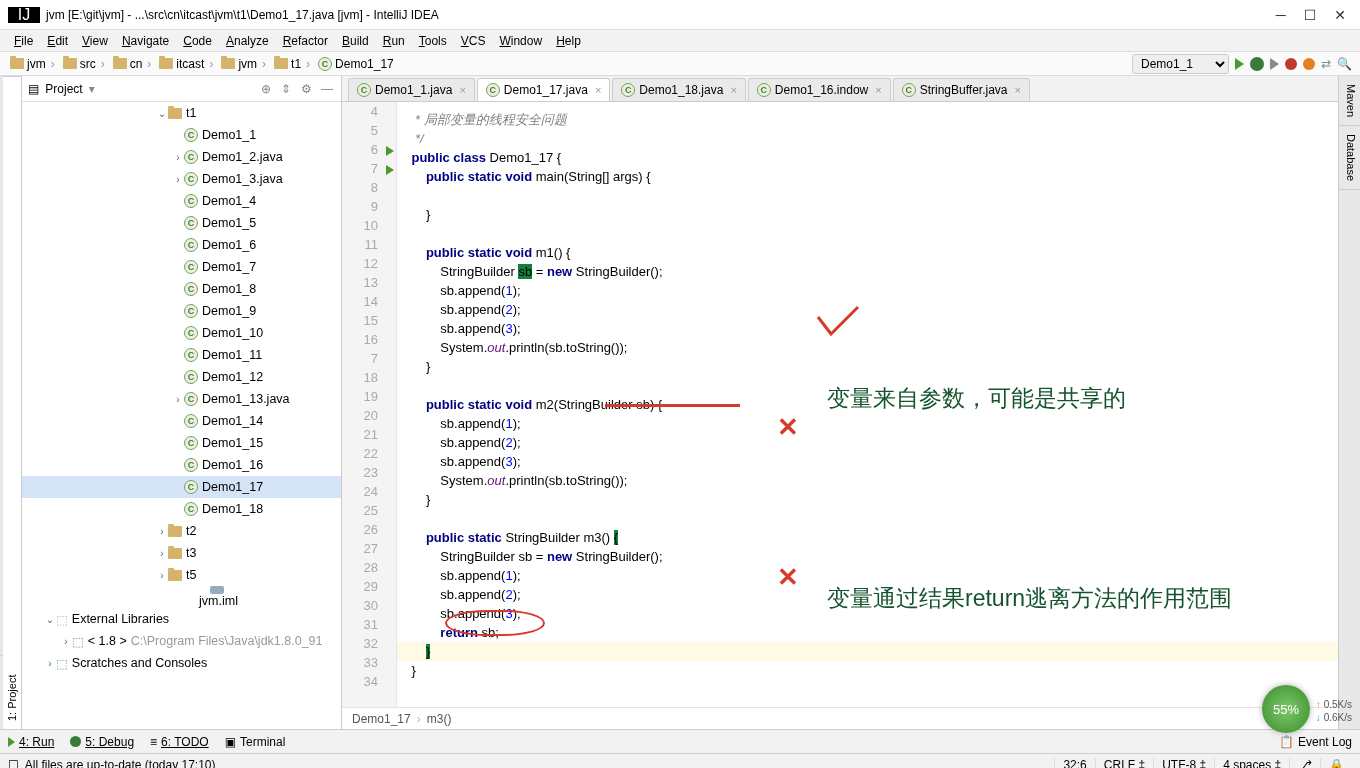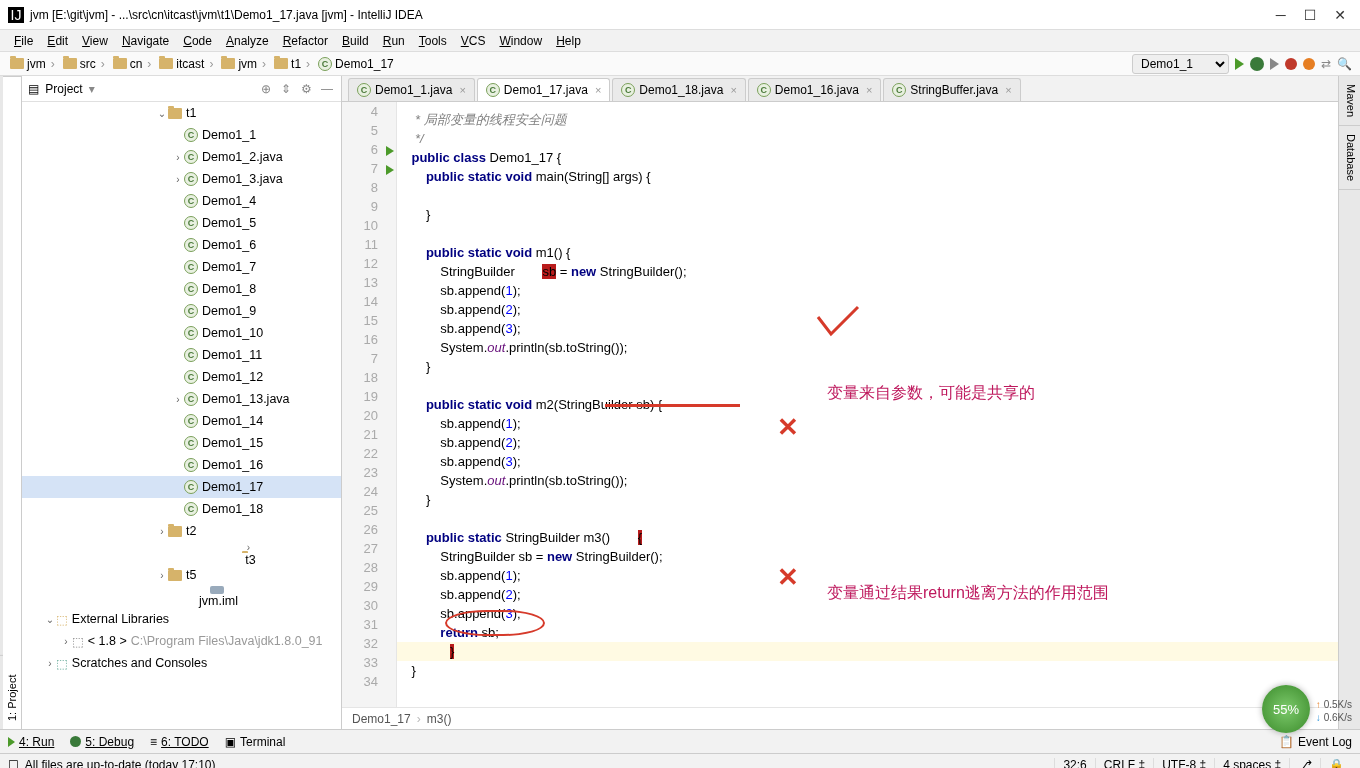--- a/index.html
+++ b/index.html
@@ -1,18 +1,18 @@
 <!DOCTYPE html>
 <html><head>
 <meta charset="utf-8">
 <style>
 * { margin:0; padding:0; box-sizing:border-box; font-family:"Segoe UI",Arial,sans-serif; }
 html,body { width:1360px; height:768px; overflow:hidden; background:#f0f0f0; font-size:12px; color:#000; }
 .titlebar { height:30px; background:#fff; display:flex; align-items:center; padding:0 8px; border-bottom:1px solid #ddd; }
-.titlebar .icon { width:16px; height:16px; background:#000; color:#fff; font-size:14px; display:flex; align-items:center; justify-content:center; margin-right:6px; }
+.titlebar .icon { width:32px; height:16px; background:#000; color:#fff; font-size:16px; display:flex; align-items:center; justify-content:center; margin-right:6px; }
 .titlebar-title { flex:1; font-size:12px; }
 .winbtns { display:flex; gap:18px; font-size:14px; color:#333; margin-right:6px; }
 .winbtns span { cursor:default; }
 .menubar { height:22px; background:#f2f2f2; display:flex; align-items:center; padding:0 8px; gap:2px; border-bottom:1px solid #ddd; }
 .menubar span { padding:2px 6px; cursor:default; }
 .menubar span u { text-decoration:underline; }
 .navbar { height:24px; background:#fafafa; display:flex; align-items:center; padding:0 8px; border-bottom:1px solid #ddd; gap:2px; }
 .crumb { display:flex; align-items:center; gap:3px; padding:0 2px; cursor:default; }
 .crumb .sep { color:#999; margin:0 2px; }
 .foldicon { width:14px; height:11px; background:#d6b36a; border-radius:1px; display:inline-block; position:relative; }
@@ -50,23 +50,23 @@
 .edtab .x { color:#999; margin-left:3px; font-size:11px; }
 .codearea { flex:1; display:flex; position:relative; overflow:hidden; }
 .gutter { width:55px; background:#f4f4f4; border-right:1px solid #e5e5e5; font-family:"Consolas",monospace; font-size:13px; color:#aaa; text-align:right; padding-top:2px; }
 .gutter .ln { height:19px; padding-right:18px; position:relative; }
 .gutter .runmark::after { content:""; position:absolute; right:2px; top:4px; width:0; height:0; border-left:8px solid #4c9a2a; border-top:5px solid transparent; border-bottom:5px solid transparent; }
 .code { flex:1; font-family:"Consolas",monospace; font-size:13px; line-height:19px; padding-top:8px; white-space:pre; position:relative; }
 .kw { color:#000080; font-weight:bold; }
 .cm { color:#808080; font-style:italic; }
 .fld { color:#660e7a; font-style:italic; }
 .num { color:#0000ff; }
-.hl { background:#b91c1c;margin-left:24px; }
+.hl { background:#15803d; }
 .curline { background:#fffae3; display:inline-block; width:100%; }
-.annot { position:absolute; font-family:"Microsoft YaHei",sans-serif; font-size:16px; color:#be185d; font-weight:500; line-height:1.4; }
+.annot { position:absolute; font-family:"Microsoft YaHei",sans-serif; font-size:23px; color:#14532d; font-weight:500; line-height:1.4; }
 .crumbbar { height:22px; border-top:1px solid #e5e5e5; display:flex; align-items:center; padding:0 10px; font-size:12px; color:#555; gap:6px; }
 .bottombar { height:24px; background:#f2f2f2; border-top:1px solid #ccc; display:flex; align-items:center; padding:0 8px; gap:16px; }
 .bottombar .item { display:flex; align-items:center; gap:4px; font-size:12px; cursor:default; }
 .statusbar { height:22px; background:#f2f2f2; border-top:1px solid #ccc; display:flex; align-items:center; padding:0 8px; font-size:12px; }
 .statusbar .msg { flex:1; }
 .statusbar .cell { padding:0 8px; border-left:1px solid #ddd; }
 .speedcircle { position:absolute; right:50px; bottom:35px; width:48px; height:48px; border-radius:50%; background:radial-gradient(circle,#7cc96b,#3a8a2a); display:flex; align-items:center; justify-content:center; color:#fff; font-size:13px; box-shadow:0 0 6px rgba(0,0,0,.3); }
 .speedlabels { position:absolute; right:8px; bottom:44px; font-size:10px; line-height:1.3; color:#555; }
 .speedlabels .up::before{content:"↑ ";color:#e67e22;} .speedlabels .dn::before{content:"↓ ";color:#3498db;}
 .underline-red { position:absolute; height:3px; background:#d63a2a; }
@@ -265,21 +265,21 @@
         <div class="treerow" style="padding-left: 150px;">
           <span class="arrow "></span>
           <span class="cfile">C</span>
           <span class="name">Demo1_18</span>
         </div>
         <div class="treerow" style="padding-left: 134px;">
           <span class="arrow closed"></span>
           <span class="foldicon"></span>
           <span class="name">t2</span>
         </div>
-        <div class="treerow" style="padding-left: 134px; flex-direction: column;">
+        <div class="treerow" style="padding-left: 134px;">
           <span class="arrow closed"></span>
           <span class="foldicon"></span>
           <span class="name">t3</span>
         </div>
         <div class="treerow" style="padding-left: 134px;">
           <span class="arrow closed"></span>
           <span class="foldicon"></span>
           <span class="name">t5</span>
         </div>
         <div class="treerow" style="padding-left: 70px; flex-direction: column;">
@@ -318,21 +318,21 @@
           <span>Demo1_17.java</span>
           <span class="x">×</span>
         </div>
         <div class="edtab">
           <span class="cfile">C</span>
           <span>Demo1_18.java</span>
           <span class="x">×</span>
         </div>
         <div class="edtab">
           <span class="cfile">C</span>
-          <span>Demo1_16.java</span>
+          <span>Demo1_16.indow</span>
           <span class="x">×</span>
         </div>
         <div class="edtab">
           <span class="cfile">C</span>
           <span>StringBuffer.java</span>
           <span class="x">×</span>
         </div>
       </div>
     <div class="codearea">
       <div class="gutter" id="gutter">

